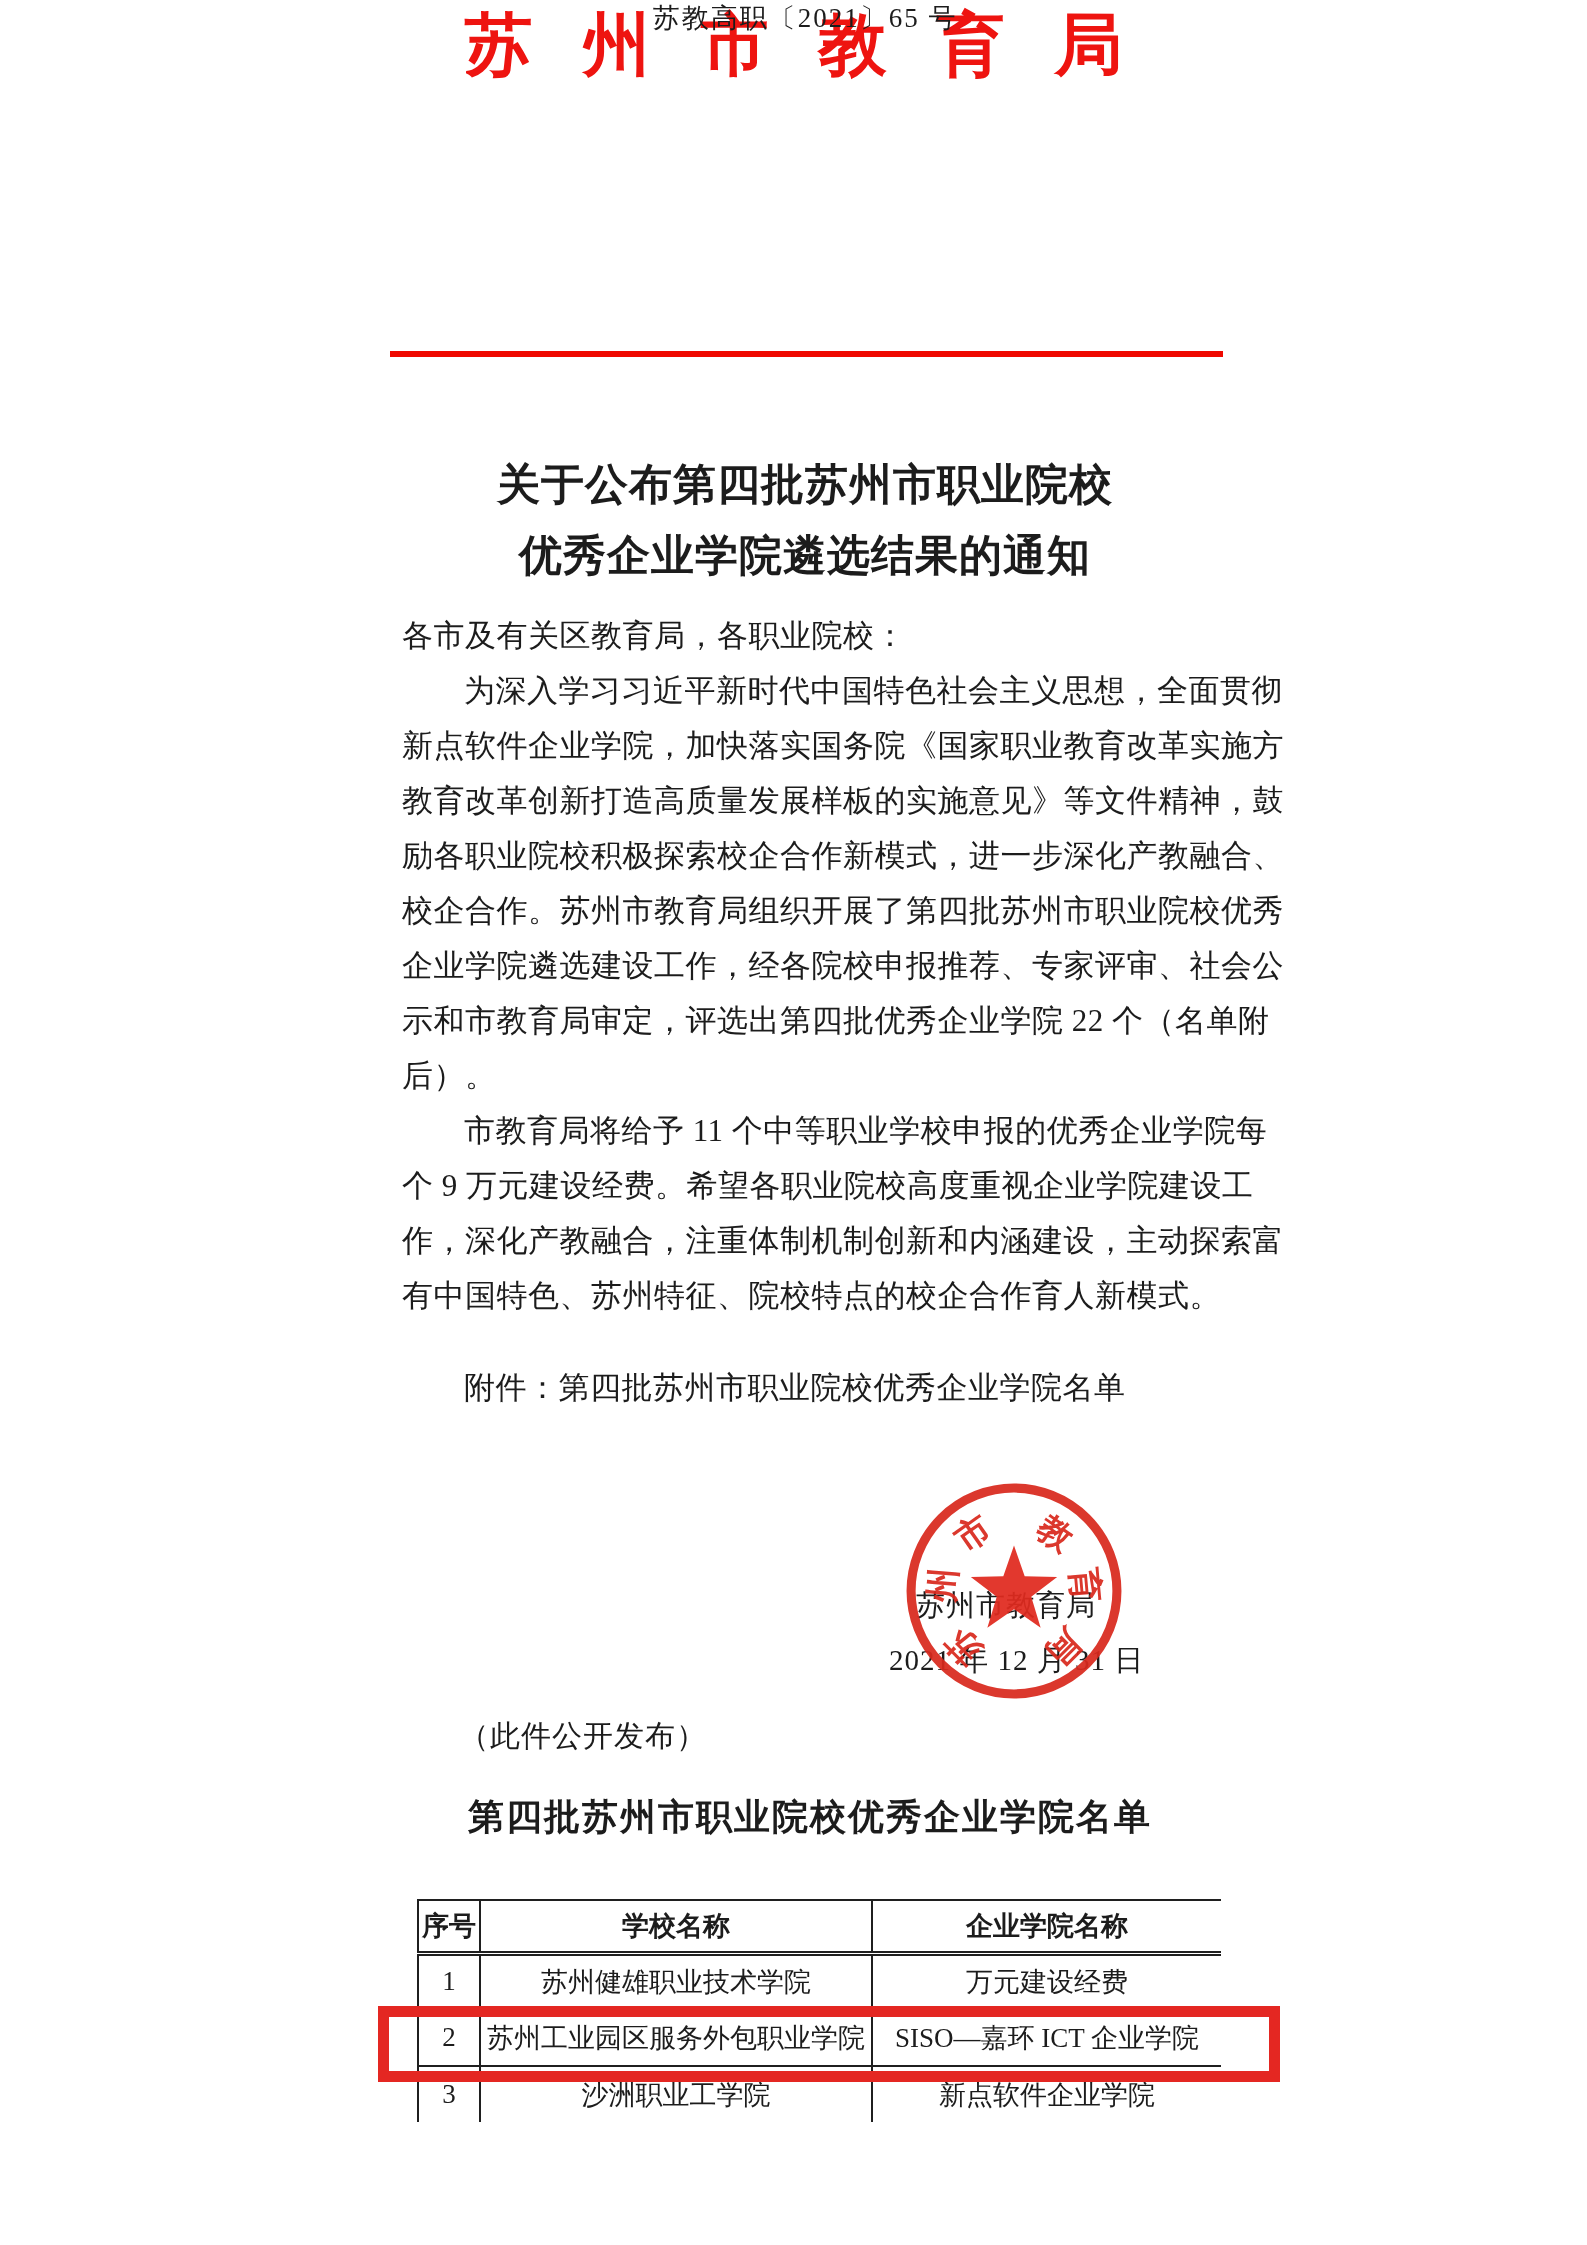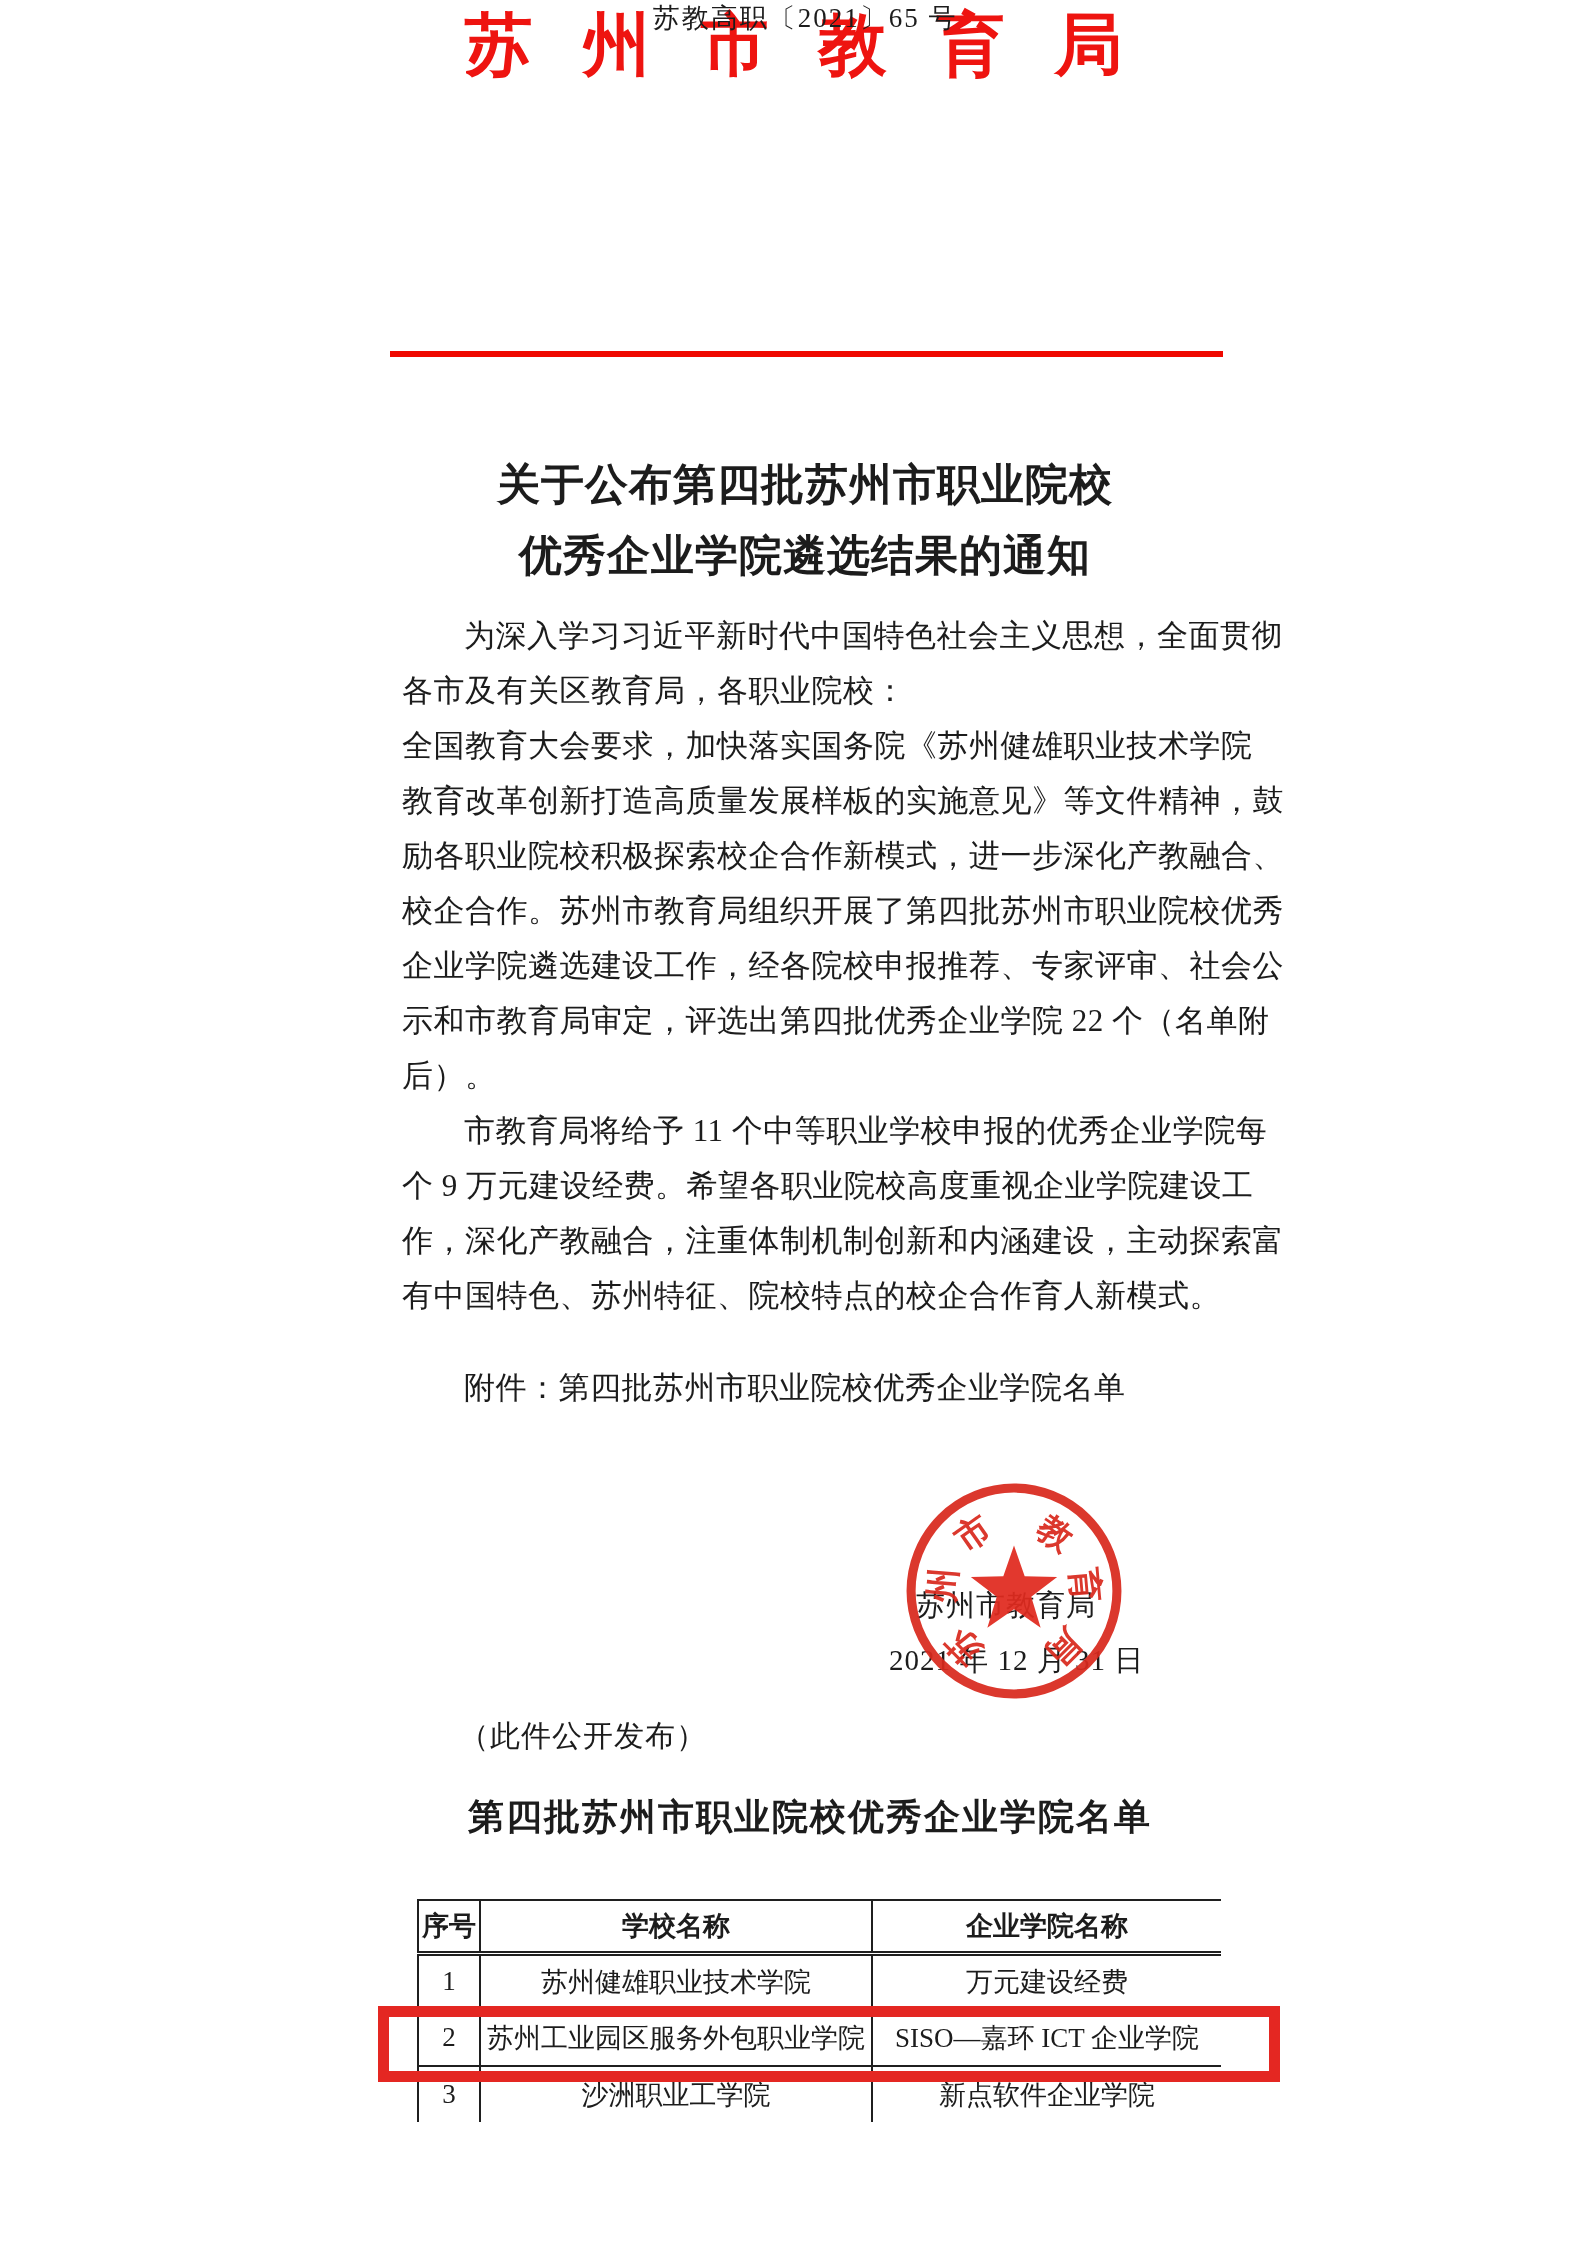--- a/index.html
+++ b/index.html
@@ -98,23 +98,23 @@
 <div class="abs doc-number">苏教高职〔2021〕65 号</div>
 
 <div class="abs red-rule" style="background-color: rgb(239, 8, 0);"></div>
 
 <div class="abs doc-title">
   <div>关于公布第四批苏州市职业院校</div>
   <div>优秀企业学院遴选结果的通知</div>
 </div>
 
 <div class="abs body-block">
+  <div class="body-line">各市及有关区教育局，各职业院校：</div>
   <div class="body-line indent">为深入学习习近平新时代中国特色社会主义思想，全面贯彻</div>
-  <div class="body-line">各市及有关区教育局，各职业院校：</div>
-  <div class="body-line">全国教育大会要求，加快落实国务院《苏州健雄职业技术学院</div>
+  <div class="body-line">新点软件企业学院，加快落实国务院《国家职业教育改革实施方</div>
   <div class="body-line">教育改革创新打造高质量发展样板的实施意见》等文件精神，鼓</div>
   <div class="body-line">励各职业院校积极探索校企合作新模式，进一步深化产教融合、</div>
   <div class="body-line">校企合作。苏州市教育局组织开展了第四批苏州市职业院校优秀</div>
   <div class="body-line">企业学院遴选建设工作，经各院校申报推荐、专家评审、社会公</div>
   <div class="body-line">示和市教育局审定，评选出第四批优秀企业学院 22 个（名单附</div>
   <div class="body-line">后）。</div>
   <div class="body-line indent">市教育局将给予 11 个中等职业学校申报的优秀企业学院每</div>
   <div class="body-line">个 9 万元建设经费。希望各职业院校高度重视企业学院建设工</div>
   <div class="body-line">作，深化产教融合，注重体制机制创新和内涵建设，主动探索富</div>
   <div class="body-line">有中国特色、苏州特征、院校特点的校企合作育人新模式。</div>

